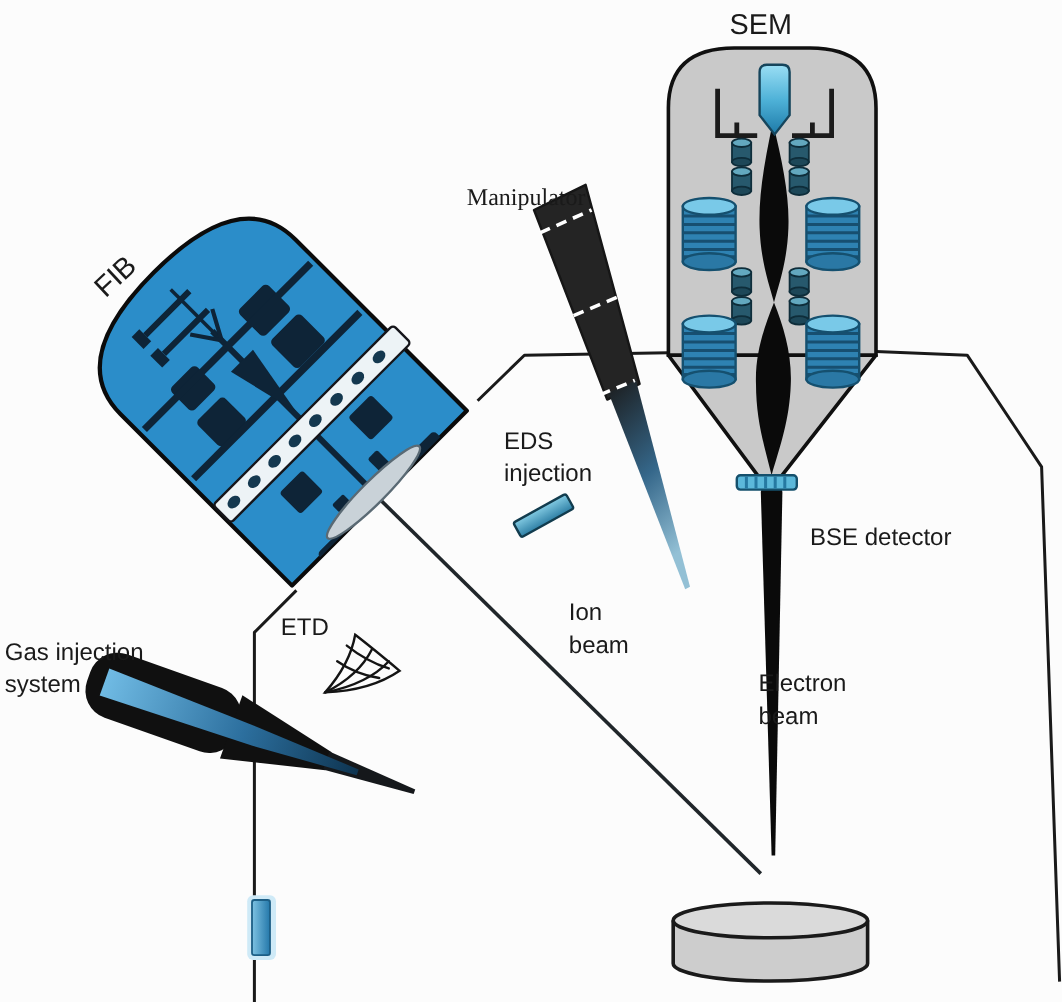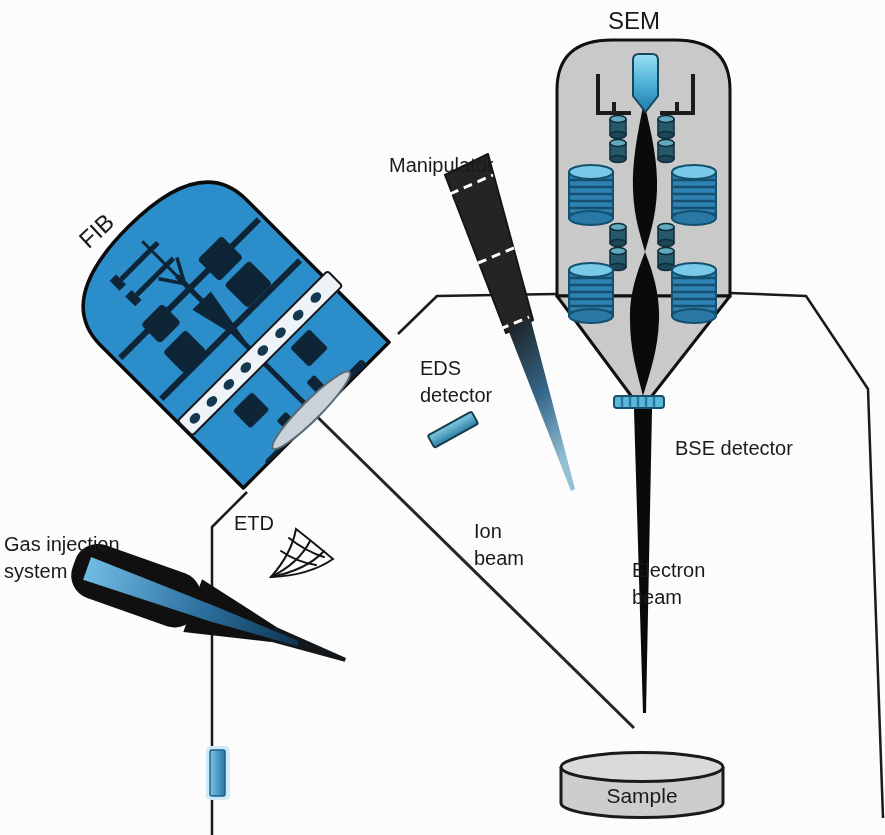--- a/index.html
+++ b/index.html
@@ -182,26 +182,25 @@
   </g>
 
   <g>
     <path d="M561,767 L561,803 A81,14.5 0 0 0 723,803 L723,767" stroke="#1a1a1a" stroke-width="3" fill="#cdcdcd"></path>
     <ellipse cx="642" cy="767" rx="81" ry="14.5" fill="#dadada" stroke="#1a1a1a" stroke-width="3"></ellipse>
   </g>
 </svg>
 
 <div class="label big" style="left:608px;top:5px;">SEM</div>
 <div class="label big rot" style="left:78px;top:215px;">FIB</div>
-<div class="label" style="left:389px;top:152px;">Manipulator</div>
+<div class="label" style="left:389px;top:152px;font-family:Liberation Serif, serif;">Manipulator</div>
 <div class="label" style="left:420px;top:355px;">EDS
-detector</div>
+injection</div>
 <div class="label" style="left:675px;top:389px;margin-top:46px;">BSE detector</div>
-<div class="label" style="left:474px;top:518px;">Ion
+<div class="label" style="left:474px;top:498px;">Ion
 beam</div>
 <div class="label" style="left:632px;top:557px;">Electron
 beam</div>
 <div class="label" style="left:4px;top:531px;">Gas injection
 system</div>
 <div class="label" style="left:234px;top:510px;">ETD</div>
-<div class="label center" style="left:561px;top:782px;width:162px;font-size:21px;">Sample</div>
 
 </div>
 
 </body></html>

